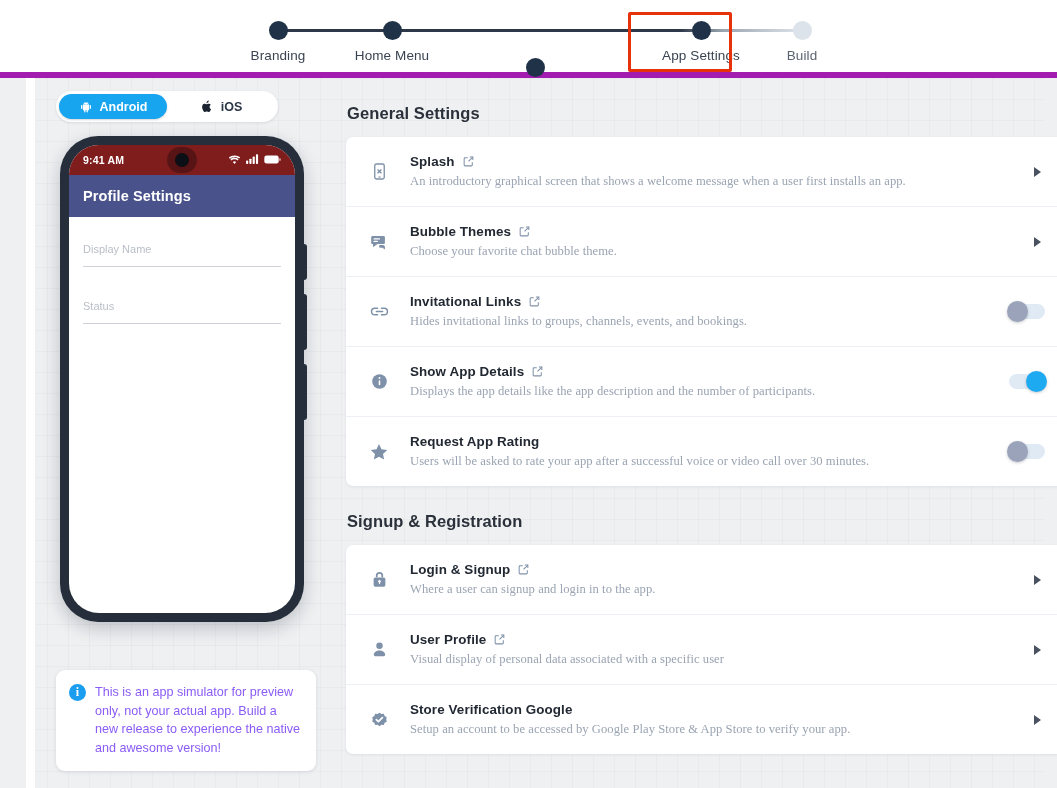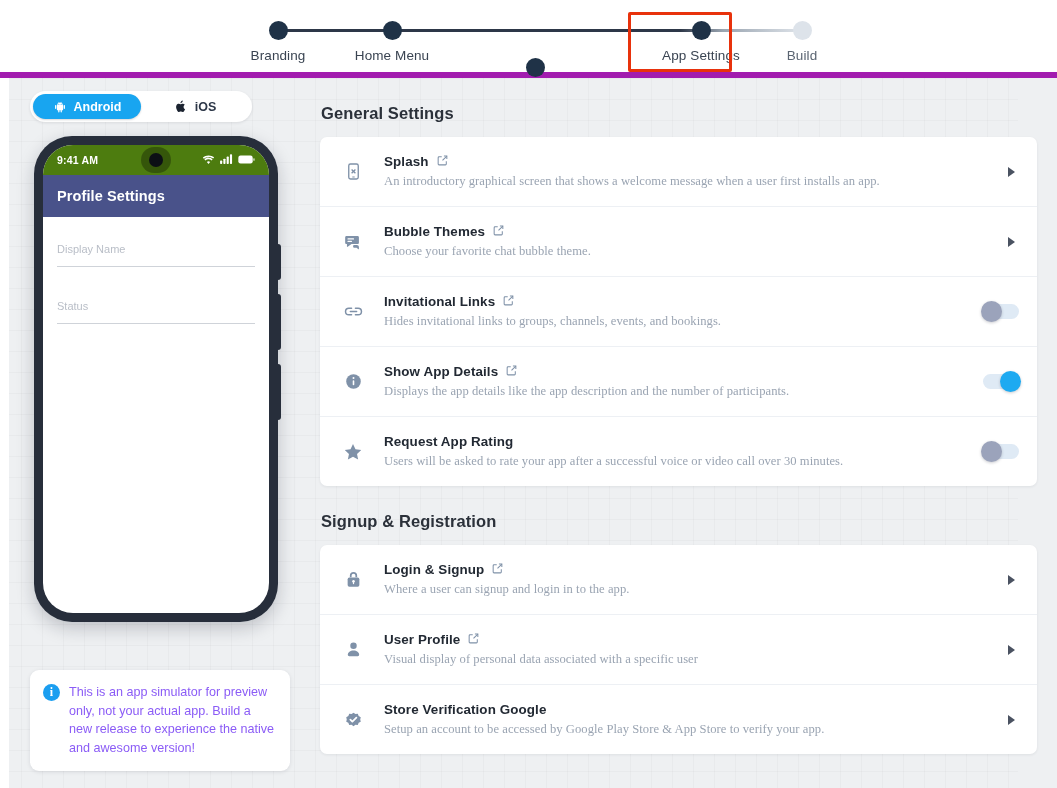--- a/index.html
+++ b/index.html
@@ -78,20 +78,21 @@
 
   
   .workspace {
     position: relative;
     width: 1018px;
     height: 710px;
     background:
       linear-gradient(to right, rgba(0,0,0,0.022) 1px, transparent 1px) 0 0 / 21px 21px,
       linear-gradient(to bottom, rgba(0,0,0,0.022) 1px, transparent 1px) 0 0 / 21px 21px,
       #eef0f2;
+    margin-left: 26px;
   }
   .left-white-strip {
     position: absolute;
     left: 0; top: 0;
     width: 9px; height: 710px;
     background: #ffffff;
   }
 
   
   .sim-panel {
@@ -169,21 +170,21 @@
     position: relative;
     width: 226px;
     height: 468px;
     background: #ffffff;
     border-radius: 30px;
     overflow: hidden;
   }
   .status-bar {
     position: relative;
     height: 30px;
-    background: #4d7c0f;
+    background: #7f1d1d;
     display: flex;
     align-items: center;
     padding: 0 14px;
     color: #ffffff;
     font-size: 10.5px;
     font-weight: bold;
   }
   .status-time { letter-spacing: .2px; }
   .status-icons {
     margin-left: auto;
@@ -290,21 +291,21 @@
     width: 26px;
     display: flex;
     align-items: center;
     justify-content: center;
     color: #7f91a8;
     margin-right: 18px;
   }
   .row-main { flex: 1 1 auto; min-width: 0; }
   .row-title-line {
     display: flex;
-    align-items: flex-start;
+    align-items: center;
     gap: 7px;
   }
   .row-title {
     font-size: 13.4px;
     font-weight: bold;
     color: #222933;
     letter-spacing: .1px;
   }
   .ext-link-icon { color: #7f91a8; display: flex; }
   .row-desc {

